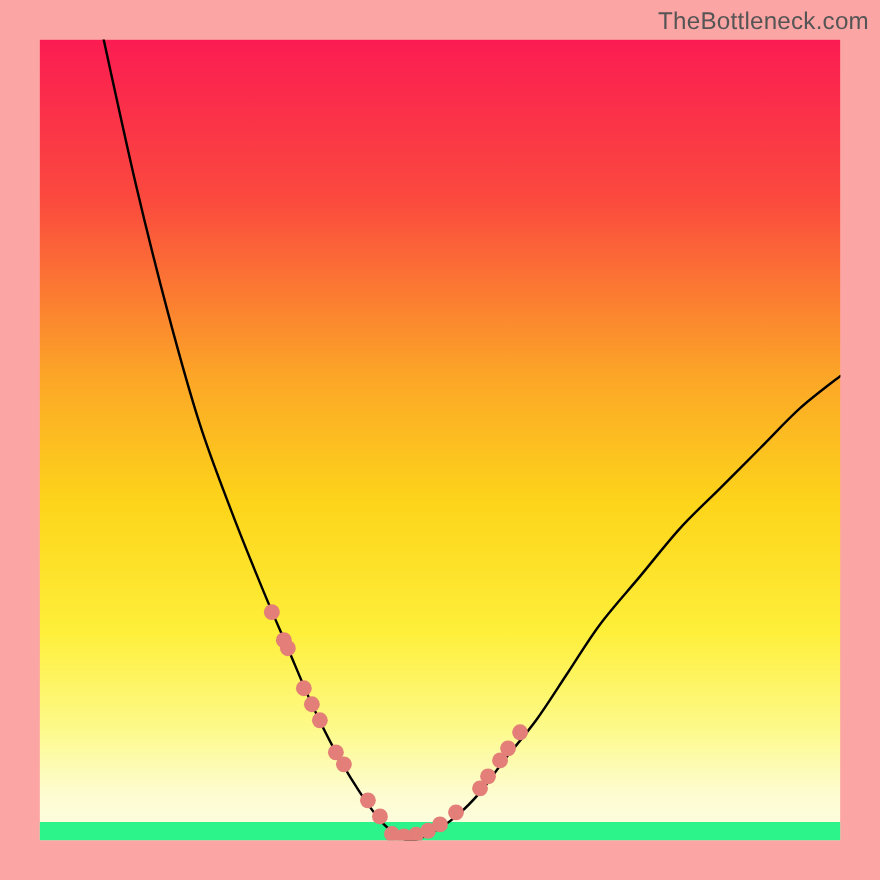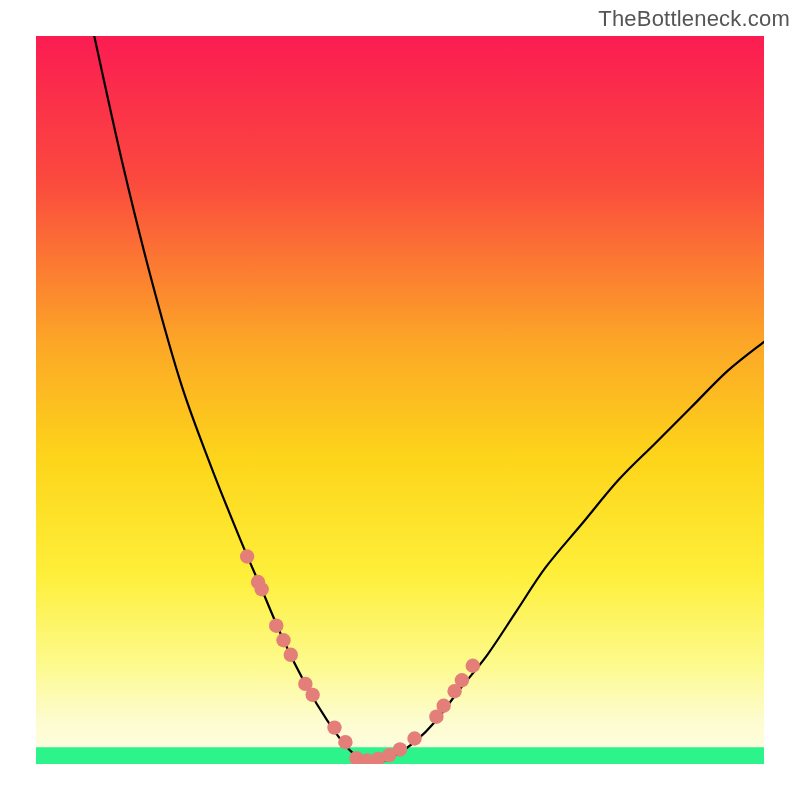--- a/index.html
+++ b/index.html
@@ -10,21 +10,21 @@
     background: #000;
     font-family: Arial, Helvetica, sans-serif;
     overflow: hidden;
   }
   .frame {
     position: absolute;
     top: 0;
     left: 0;
     width: 800px;
     height: 800px;
-    background: #ffffff;
+    background: #fca5a5;
   }
   .plot {
     position: absolute;
     top: 36px;
     left: 36px;
     width: 728px;
     height: 728px;
   }
   .plot svg {
     width: 100%;

